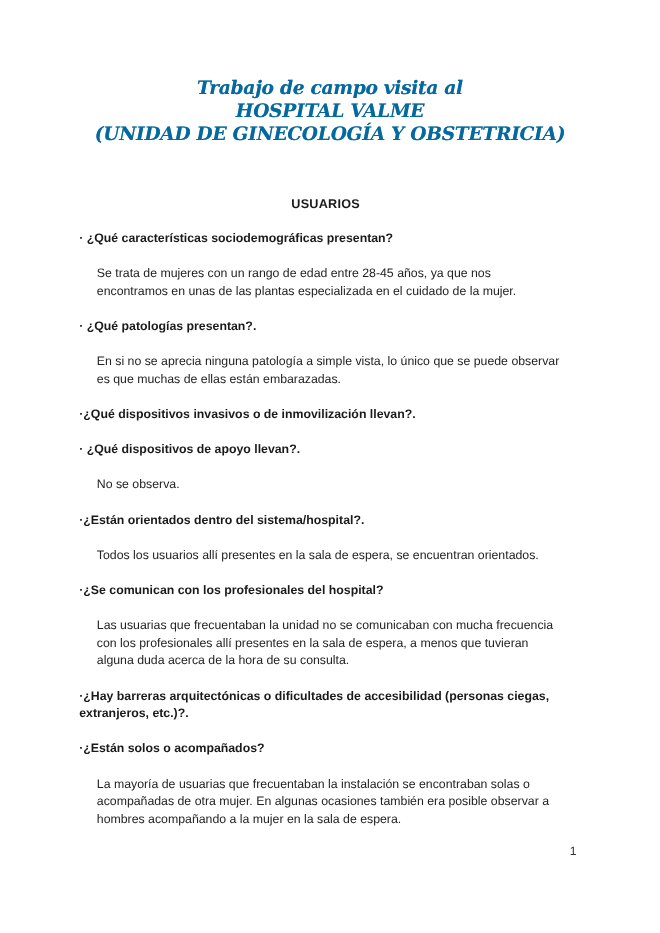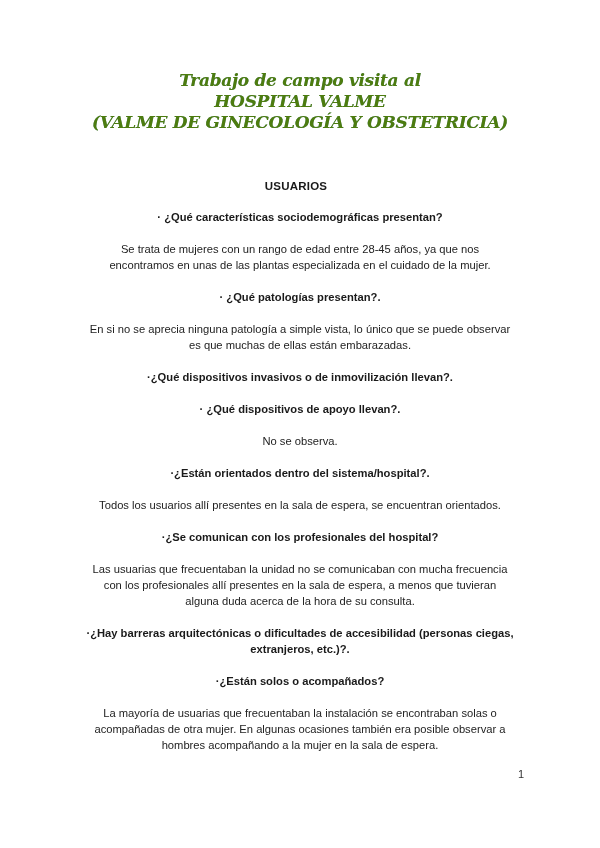--- a/index.html
+++ b/index.html
@@ -20,21 +20,21 @@
       left: 0; top: 0;
       width: 600px; height: 848px;
       background: #ffffff;
     }
     .title-block {
       position: absolute;
       left: 0;
       top: 70px;
       width: 600px;
       text-align: center;
-      color: #4d7c0f;
+      color: #0369a1;
       font-family: "DejaVu Serif", serif;
       font-style: italic;
       font-weight: bold;
       font-size: 17px;
       line-height: 21px;
       letter-spacing: -0.3px;
     }
     .title-block .tline {
       display: block;
       text-shadow: 0 0 0.6px #7aa3ad;
@@ -52,21 +52,20 @@
     .content {
       position: absolute;
       left: 72px;
       top: 209px;
       width: 456px;
       font-size: 11.2px;
       line-height: 16px;
     }
     .qa {
       margin: 0 0 16px 0;
-      text-align: center;
     }
     .question {
       font-weight: bold;
       margin: 0;
     }
     .answer {
       margin: 16px;
       color: #222;
     }
     .page-number {
@@ -78,21 +77,21 @@
     }
   </style>
 </head>
 <body>
 
 <div class="page">
 
   <div class="title-block">
     <span class="tline">Trabajo de campo visita al</span>
     <span class="tline">HOSPITAL VALME</span>
-    <span class="tline">(VALME  DE  GINECOLOGÍA  Y  OBSTETRICIA)</span>
+    <span class="tline">(UNIDAD  DE  GINECOLOGÍA  Y  OBSTETRICIA)</span>
   </div>
 
   <div class="section-heading">USUARIOS</div>
 
   <div class="content">
     <div class="qa">
       <p class="question">· ¿Qué características sociodemográficas presentan?</p>
       <p class="answer">Se trata de mujeres con un rango de edad entre 28-45 años, ya que nos encontramos en unas de las  plantas especializada en el cuidado de la mujer.</p>
     </div>
     <div class="qa">

